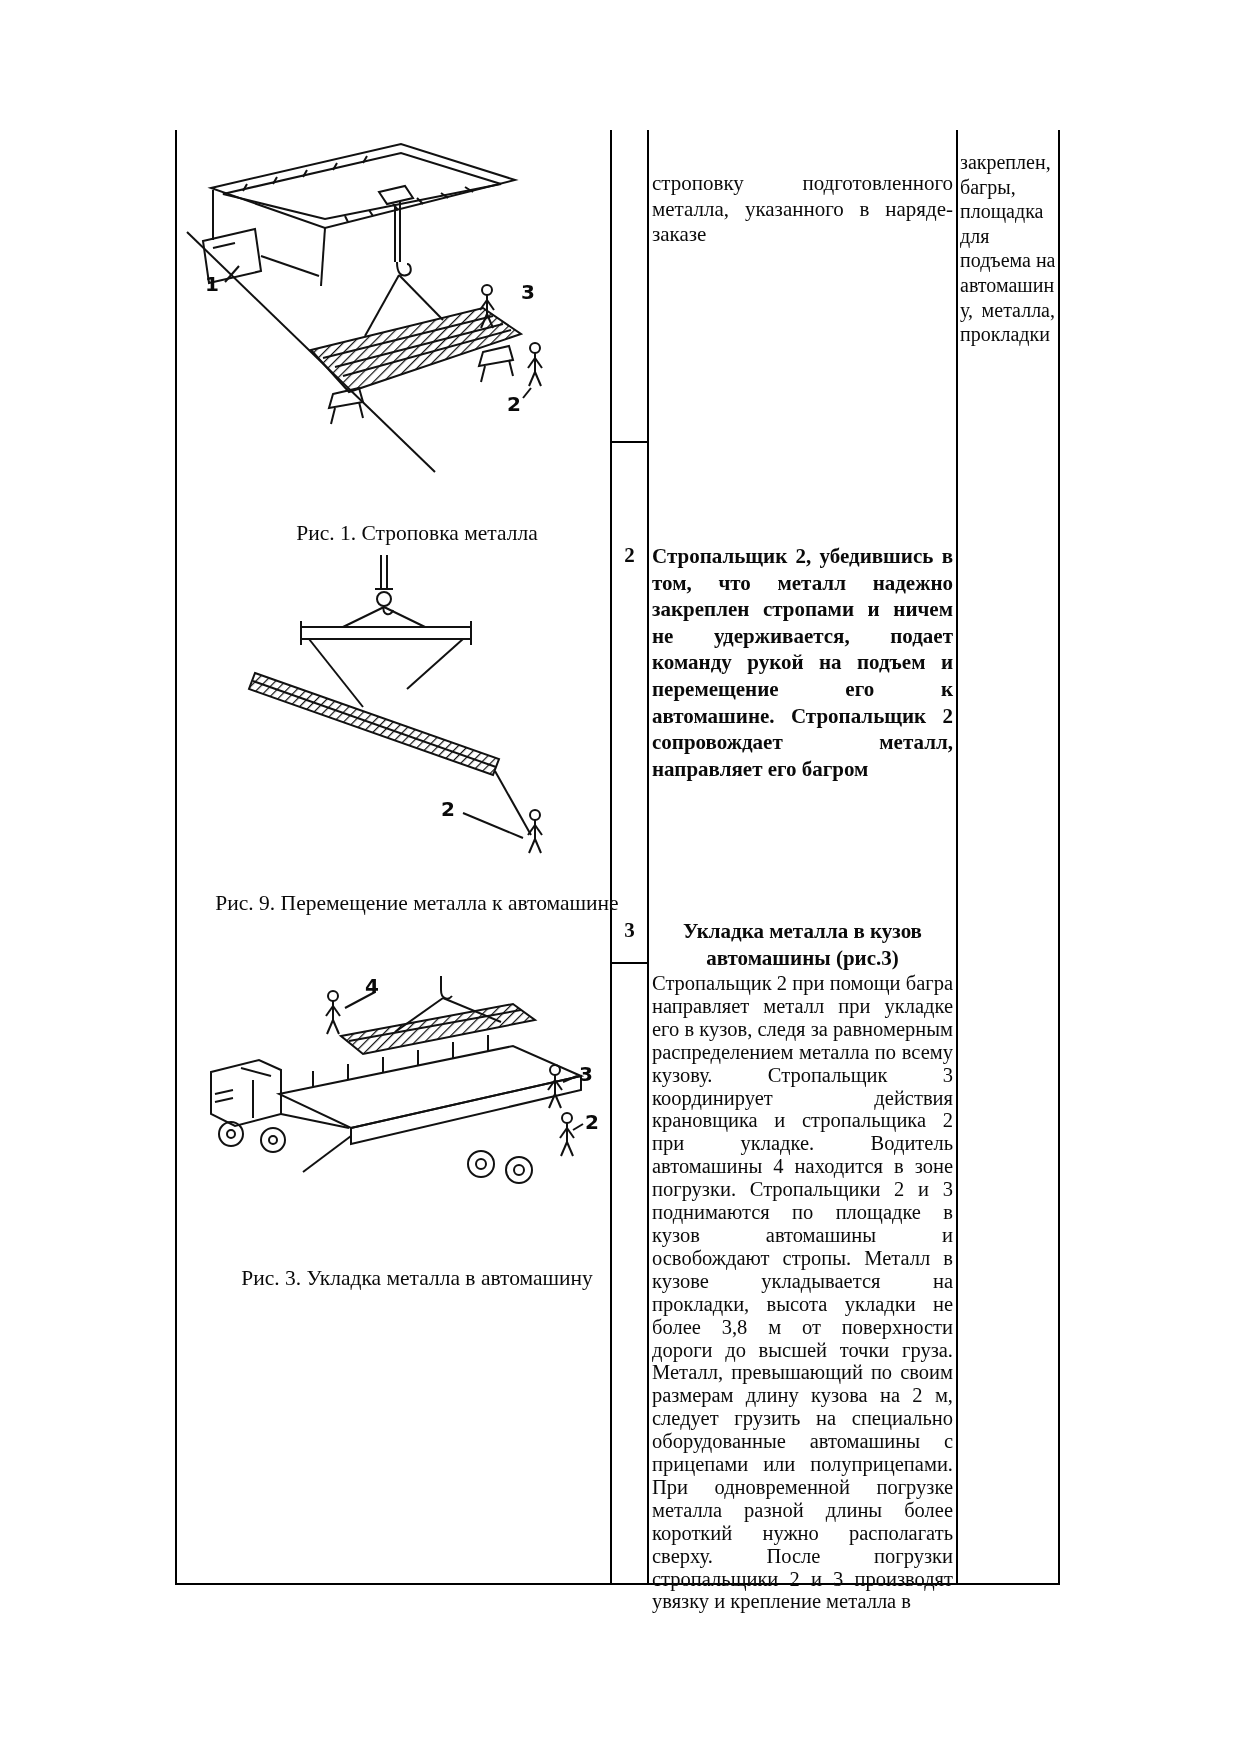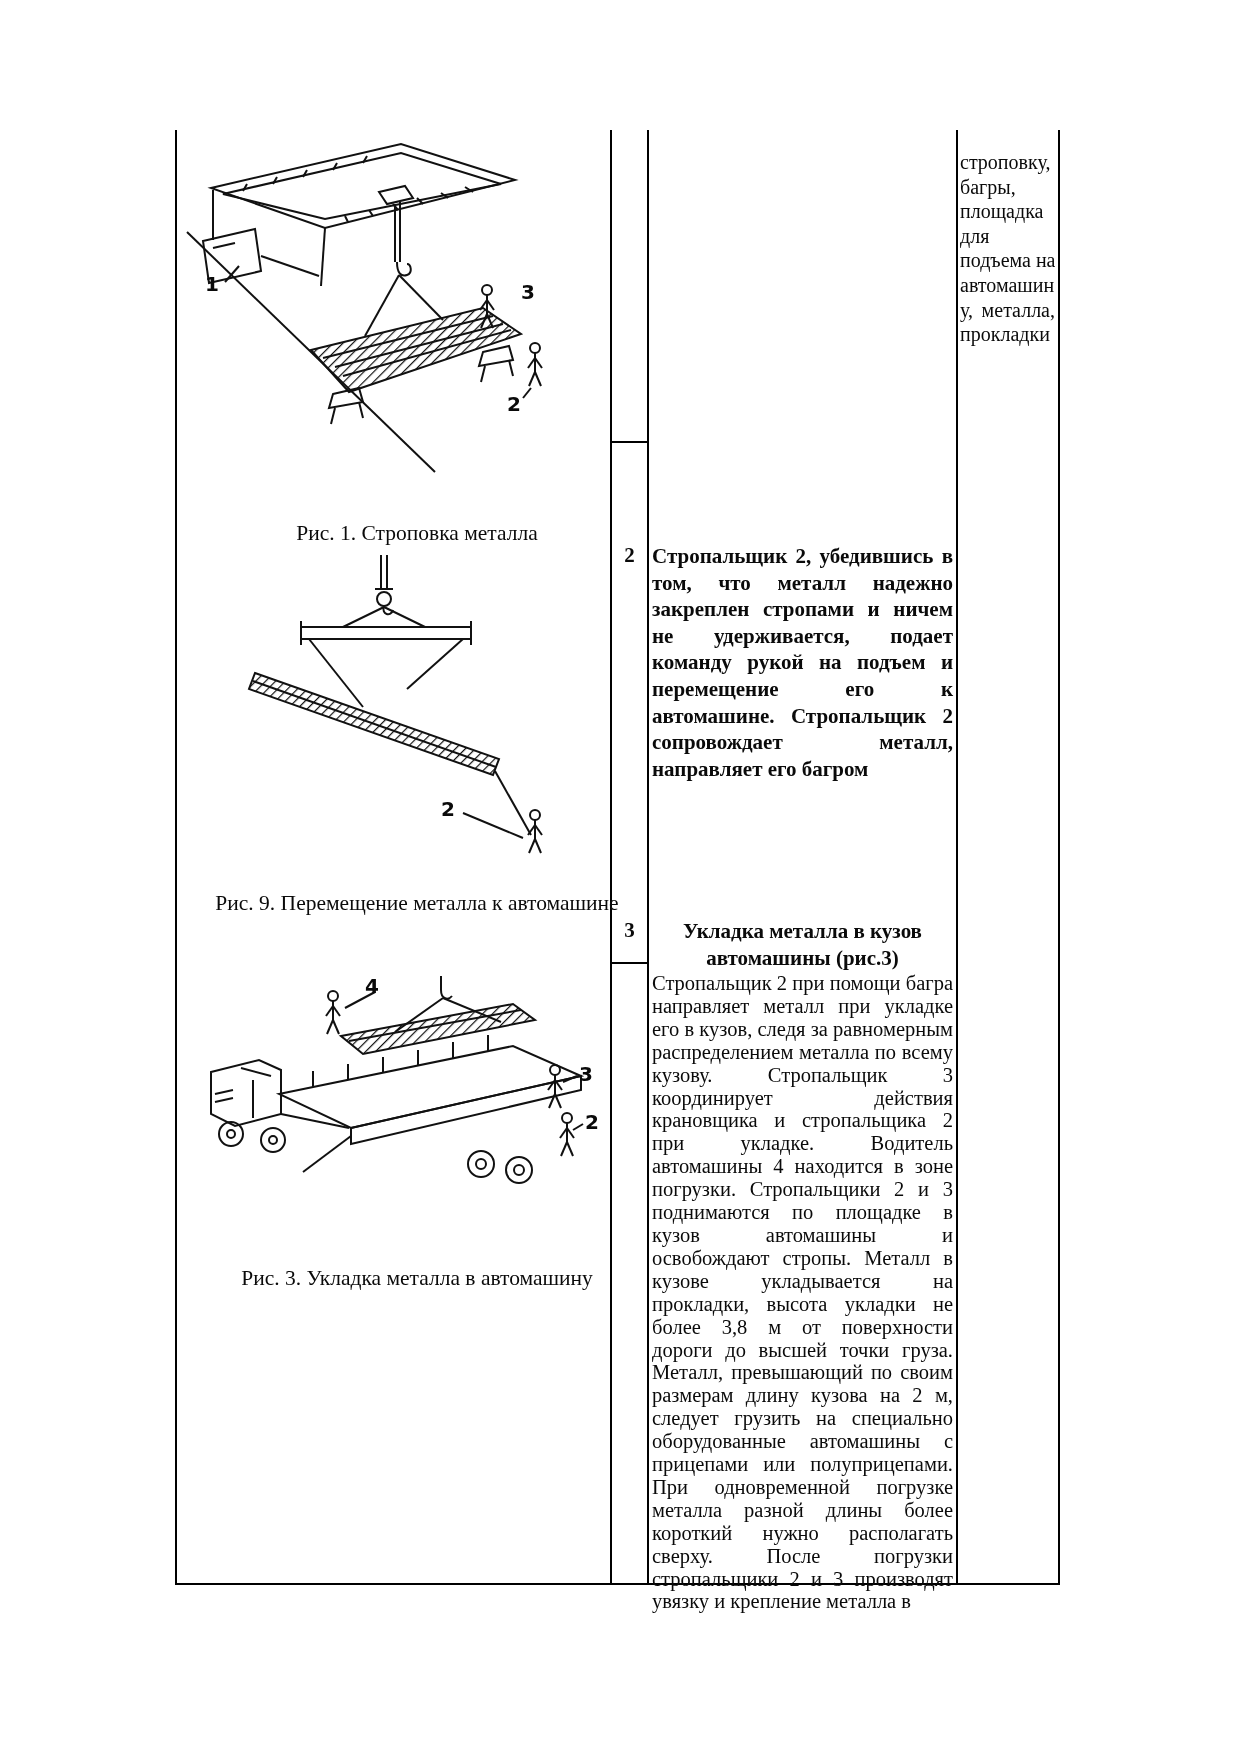--- a/index.html
+++ b/index.html
@@ -58,23 +58,24 @@
 
   <div class="vline" style="left:0;"></div>
   <div class="vline" style="left:435px;"></div>
   <div class="vline" style="left:472px;"></div>
   <div class="vline" style="left:781px;"></div>
   <div class="vline" style="left:883px;"></div>
   <div class="hline-bottom"></div>
   <div class="num-divider" style="top:311px;"></div>
   <div class="num-divider" style="top:832px;"></div>
 
+  <p class="row1-text">строповку подготовленного металла, указанного в наряде-заказе</p>
 
   <div class="tools-col">
-    <div class="tools-line">строповку,</div>
+    <div class="tools-line">закреплен,</div>
     <div class="tools-line">багры,</div>
     <div class="tools-line">площадка</div>
     <div class="tools-line">для</div>
     <div class="tools-line">подъема на</div>
     <div class="tools-line">автомашин</div>
     <div class="tools-line">у, металла,</div>
     <div class="tools-line">прокладки</div>
   </div>
 
   <div class="rownum rownum-2">2</div>

